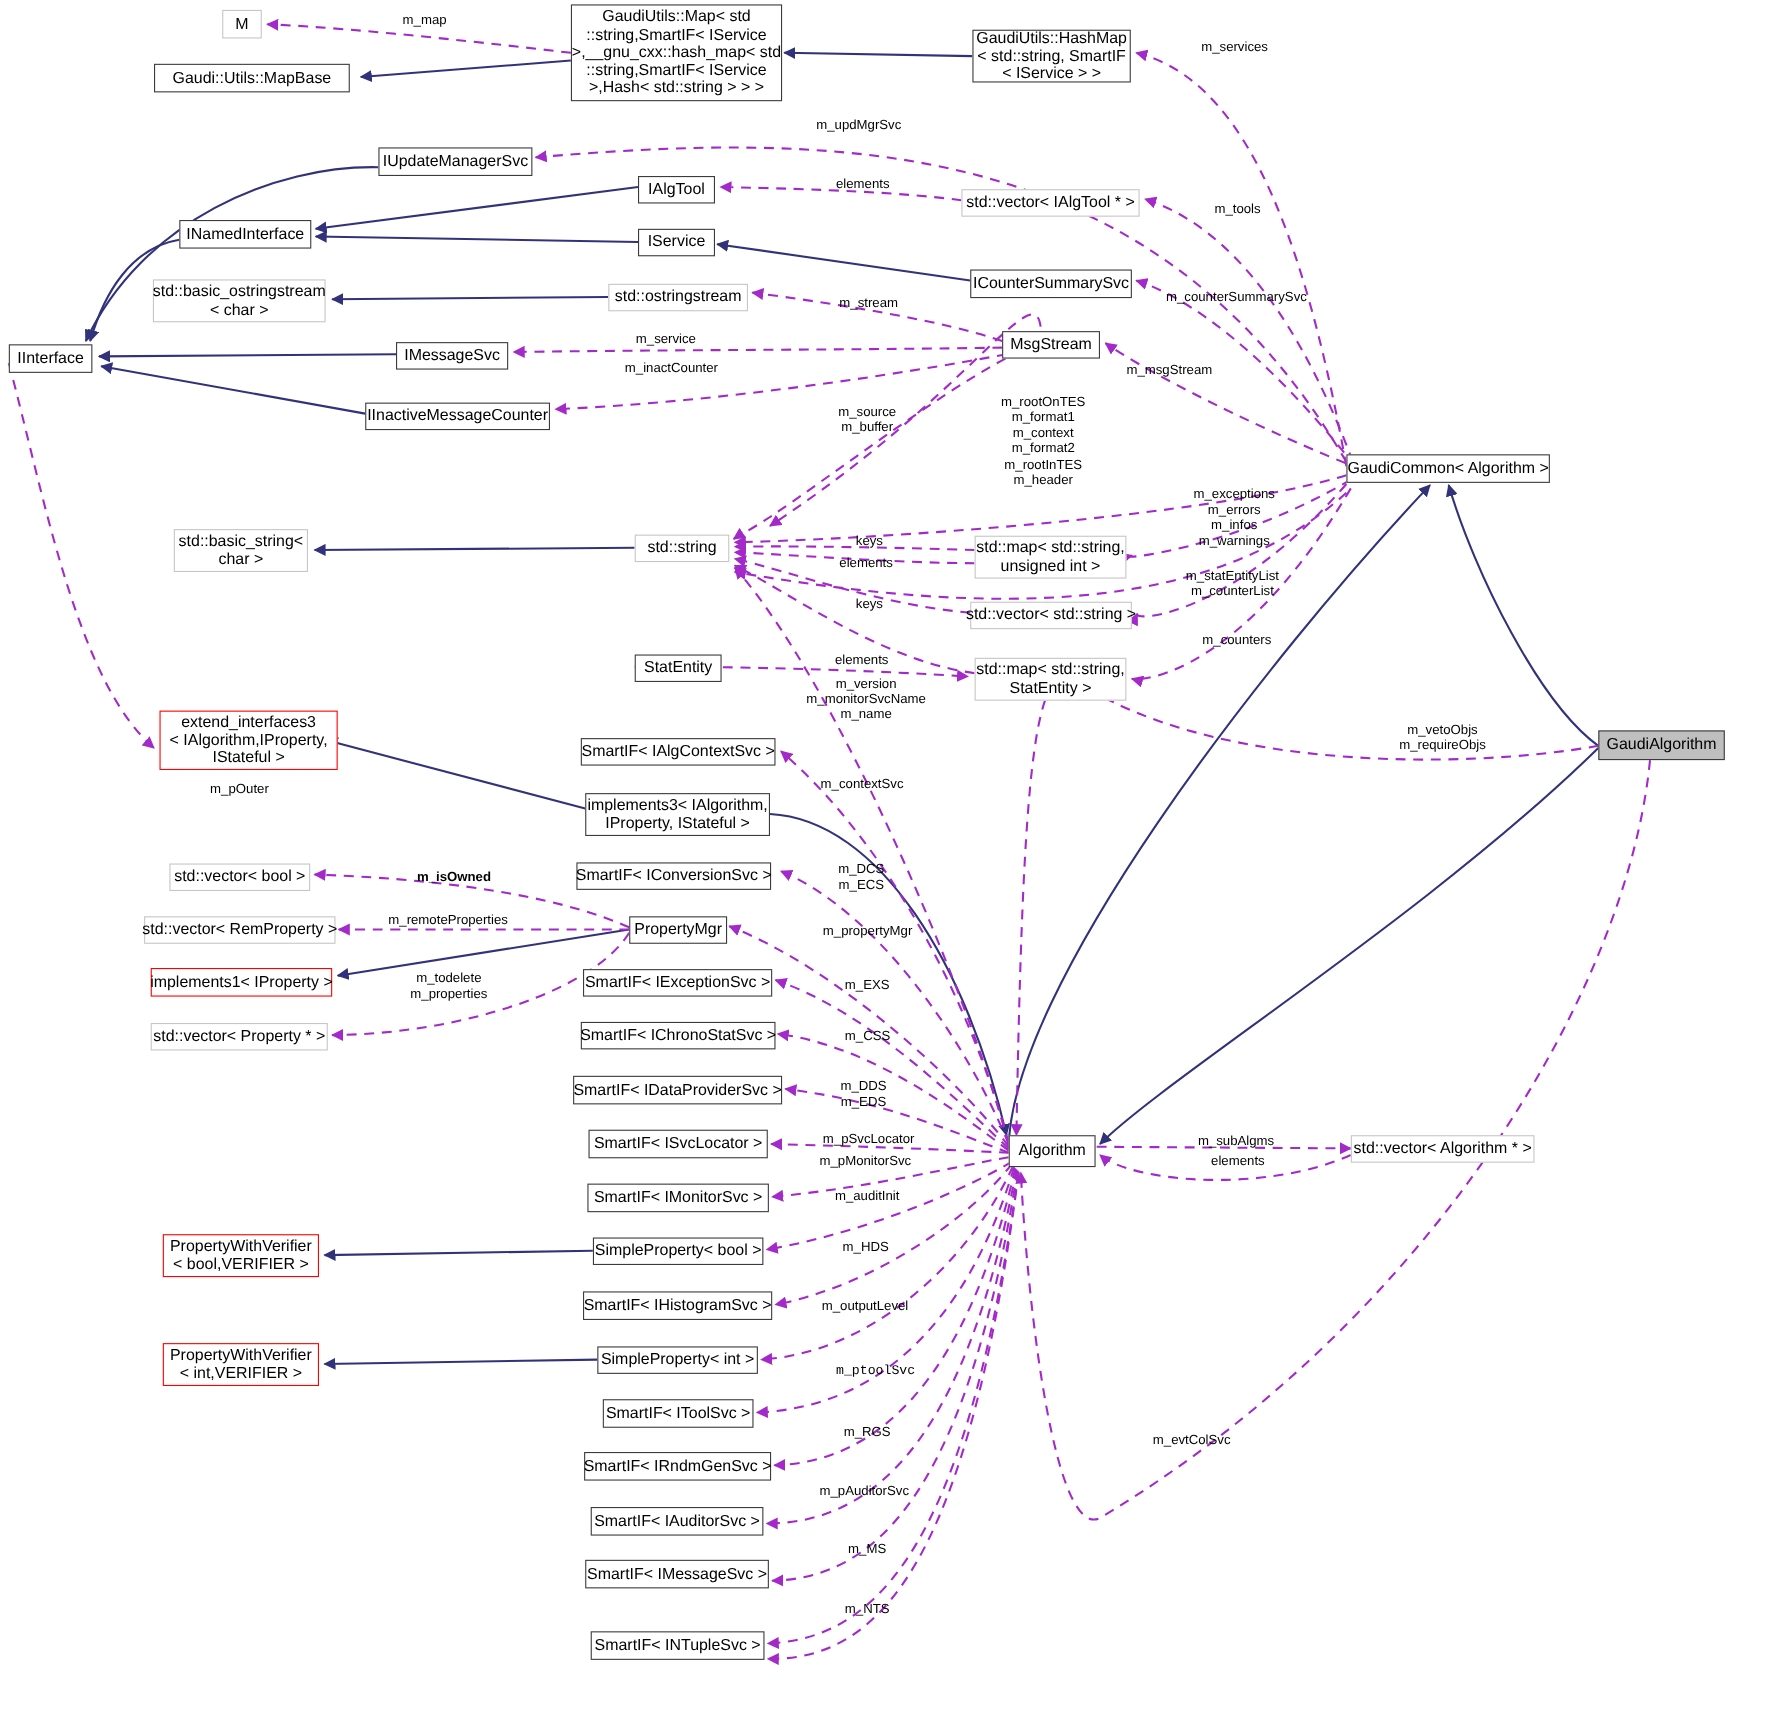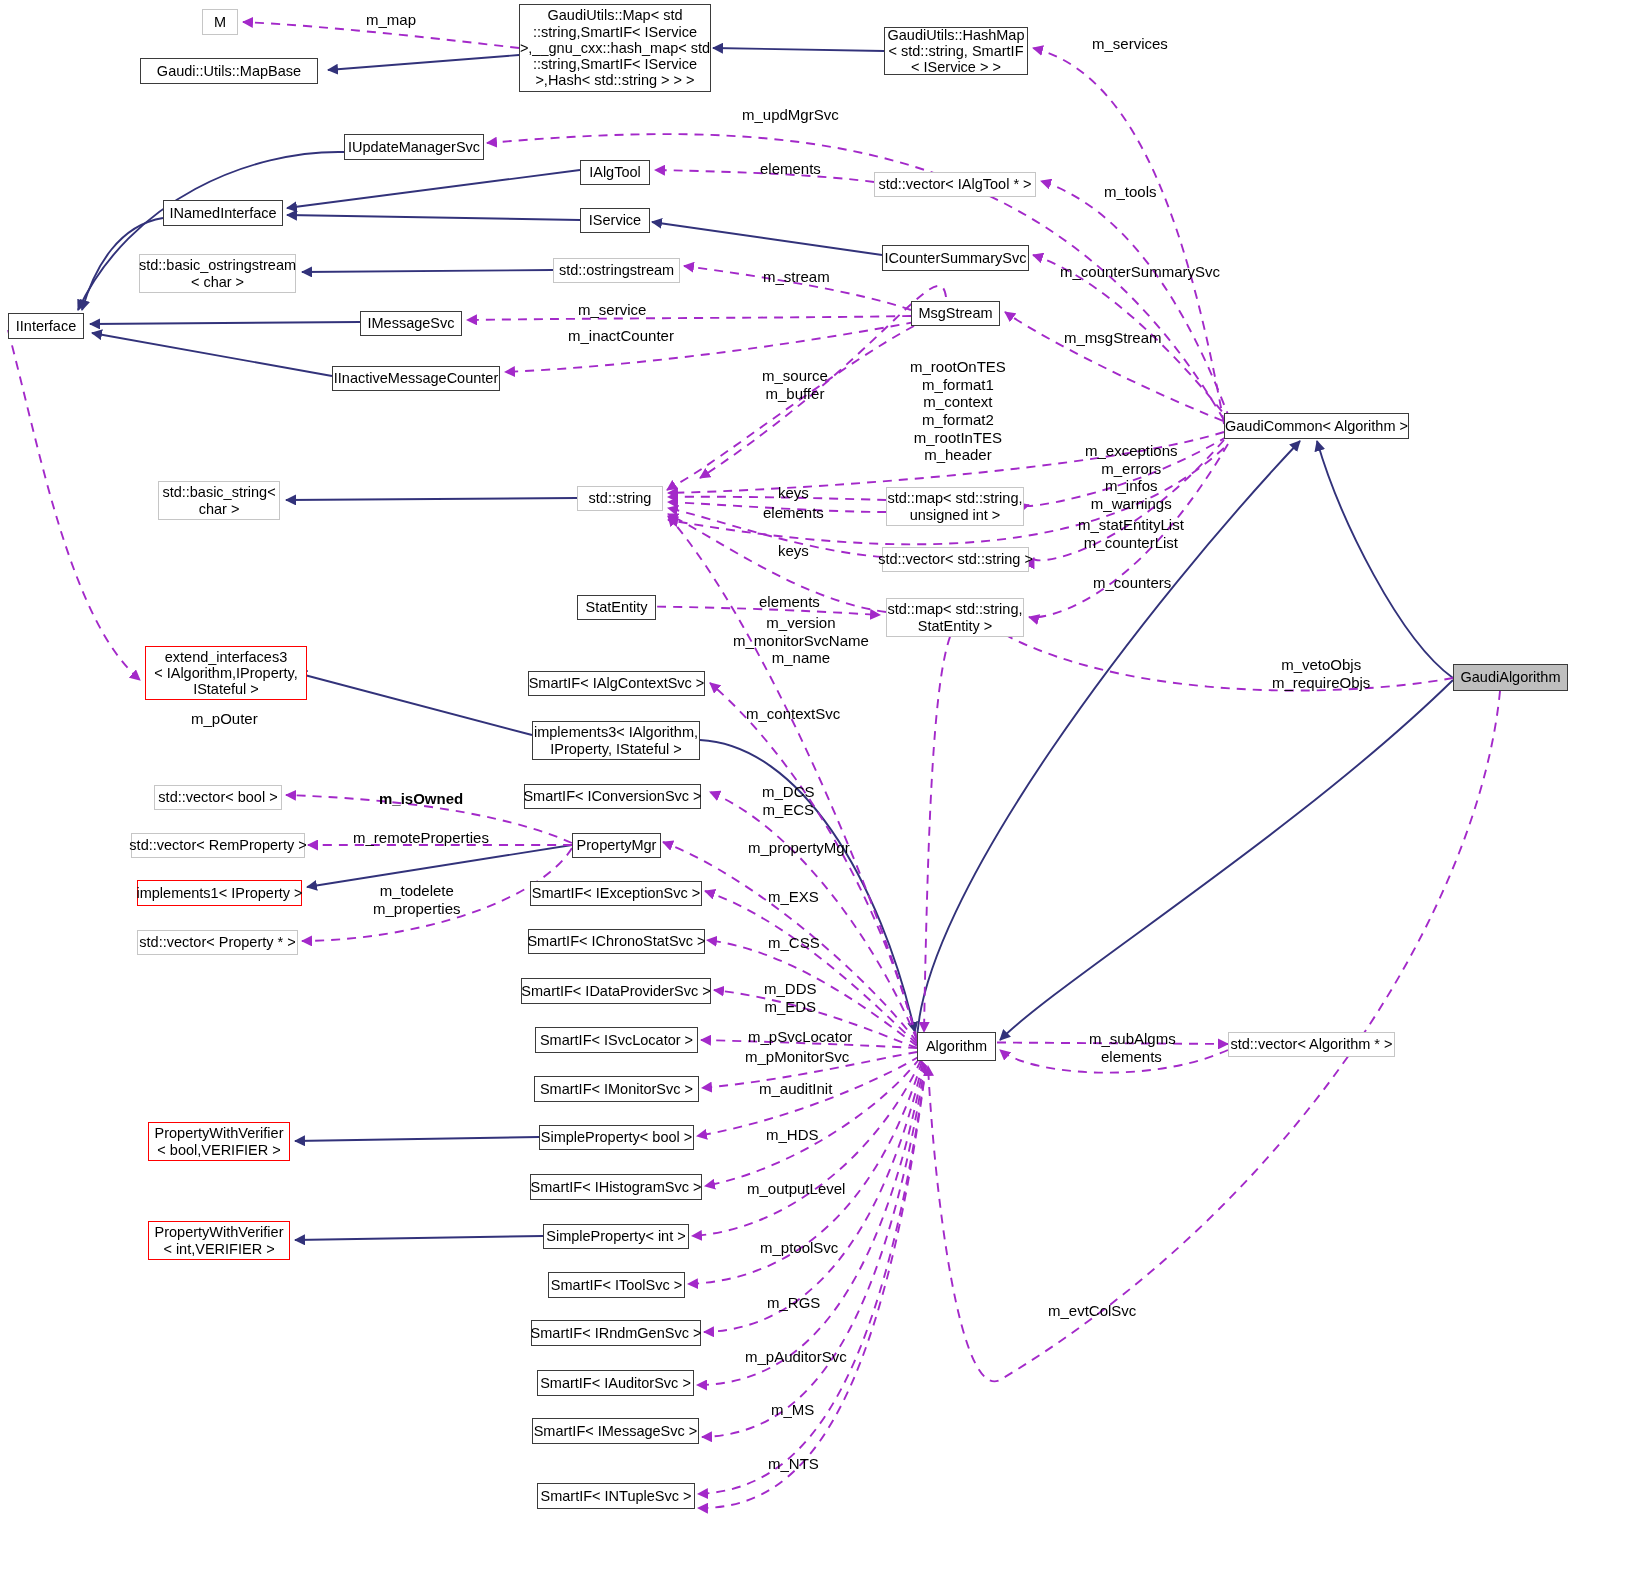--- a/index.html
+++ b/index.html
@@ -8,21 +8,21 @@
   svg.edges{position:absolute;left:0;top:0;width:1627px;height:1570px;pointer-events:none;}
 
   .node{position:absolute;box-sizing:border-box;display:flex;align-items:center;
         justify-content:center;text-align:center;background:#ffffff;
         font-size:14.5px;color:#000000;line-height:1.12;white-space:pre;padding:1px 4px;}
   .node.dark{border:1.6px solid #3b3b3b;}
   .node.light{border:1.3px solid #c6c6c6;}
   .node.red{border:1.6px solid #ff0000;}
   .node.hl{border:1.6px solid #3b3b3b;background:#bfbfbf;}
 
-  .elabel{position:absolute;font-size:15px;color:#000000;line-height:1.18;
+  .elabel{position:absolute;font-size:12px;color:#000000;line-height:1.18;
           text-align:center;white-space:pre;}
 </style>
 </head>
 <body>
 
 <div id="canvas">
 
   <svg class="edges" viewBox="0 0 1627 1570">
     <defs>
       <marker id="inhArrow" markerWidth="11" markerHeight="11" refX="10" refY="5.5" orient="auto" markerUnits="userSpaceOnUse">
@@ -177,21 +177,21 @@
   <div id="labels-layer">
       <div class="elabel" style="left: 366px; top: 11px;">m_map</div>
       <div class="elabel" style="left: 1092px; top: 35px;">m_services</div>
       <div class="elabel" style="left: 742px; top: 106px;">m_updMgrSvc</div>
       <div class="elabel" style="left: 760px; top: 160px;">elements</div>
       <div class="elabel" style="left: 1104px; top: 183px;">m_tools</div>
       <div class="elabel" style="left: 1060px; top: 263px;">m_counterSummarySvc</div>
       <div class="elabel" style="left: 763px; top: 268px;">m_stream</div>
       <div class="elabel" style="left: 578px; top: 301px;">m_service</div>
       <div class="elabel" style="left: 568px; top: 327px;">m_inactCounter</div>
-      <div class="elabel" style="left: 1064px; top: 329px;">m_msgStream</div>
+      <div class="elabel" style="left: 1024px; top: 329px;">m_msgStream</div>
       <div class="elabel" style="left: 762px; top: 367px;">m_source
 m_buffer</div>
       <div class="elabel" style="left: 910px; top: 358px;">m_rootOnTES
 m_format1
 m_context
 m_format2
 m_rootInTES
 m_header</div>
       <div class="elabel" style="left: 1085px; top: 442px;">m_exceptions
 m_errors
@@ -222,21 +222,21 @@
       <div class="elabel" style="left: 768px; top: 934px;">m_CSS</div>
       <div class="elabel" style="left: 764px; top: 980px;">m_DDS
 m_EDS</div>
       <div class="elabel" style="left: 748px; top: 1028px;">m_pSvcLocator</div>
       <div class="elabel" style="left: 745px; top: 1048px;">m_pMonitorSvc</div>
       <div class="elabel" style="left: 1089px; top: 1030px;">m_subAlgms</div>
       <div class="elabel" style="left: 1101px; top: 1048px;">elements</div>
       <div class="elabel" style="left: 759px; top: 1080px;">m_auditInit</div>
       <div class="elabel" style="left: 766px; top: 1126px;">m_HDS</div>
       <div class="elabel" style="left: 747px; top: 1180px;">m_outputLevel</div>
-      <div class="elabel" style="left: 760px; top: 1239px;">m_ptoolSvc</div>
+      <div class="elabel" style="left: 760px; top: 1239px; font-family: Liberation Mono, monospace;">m_ptoolSvc</div>
       <div class="elabel" style="left: 767px; top: 1294px;">m_RGS</div>
       <div class="elabel" style="left: 745px; top: 1348px;">m_pAuditorSvc</div>
       <div class="elabel" style="left: 771px; top: 1401px;">m_MS</div>
       <div class="elabel" style="left: 768px; top: 1455px;">m_NTS</div>
       <div class="elabel" style="left: 1048px; top: 1302px;">m_evtColSvc</div>
     </div>
 
 </div>
 
 </body></html>

